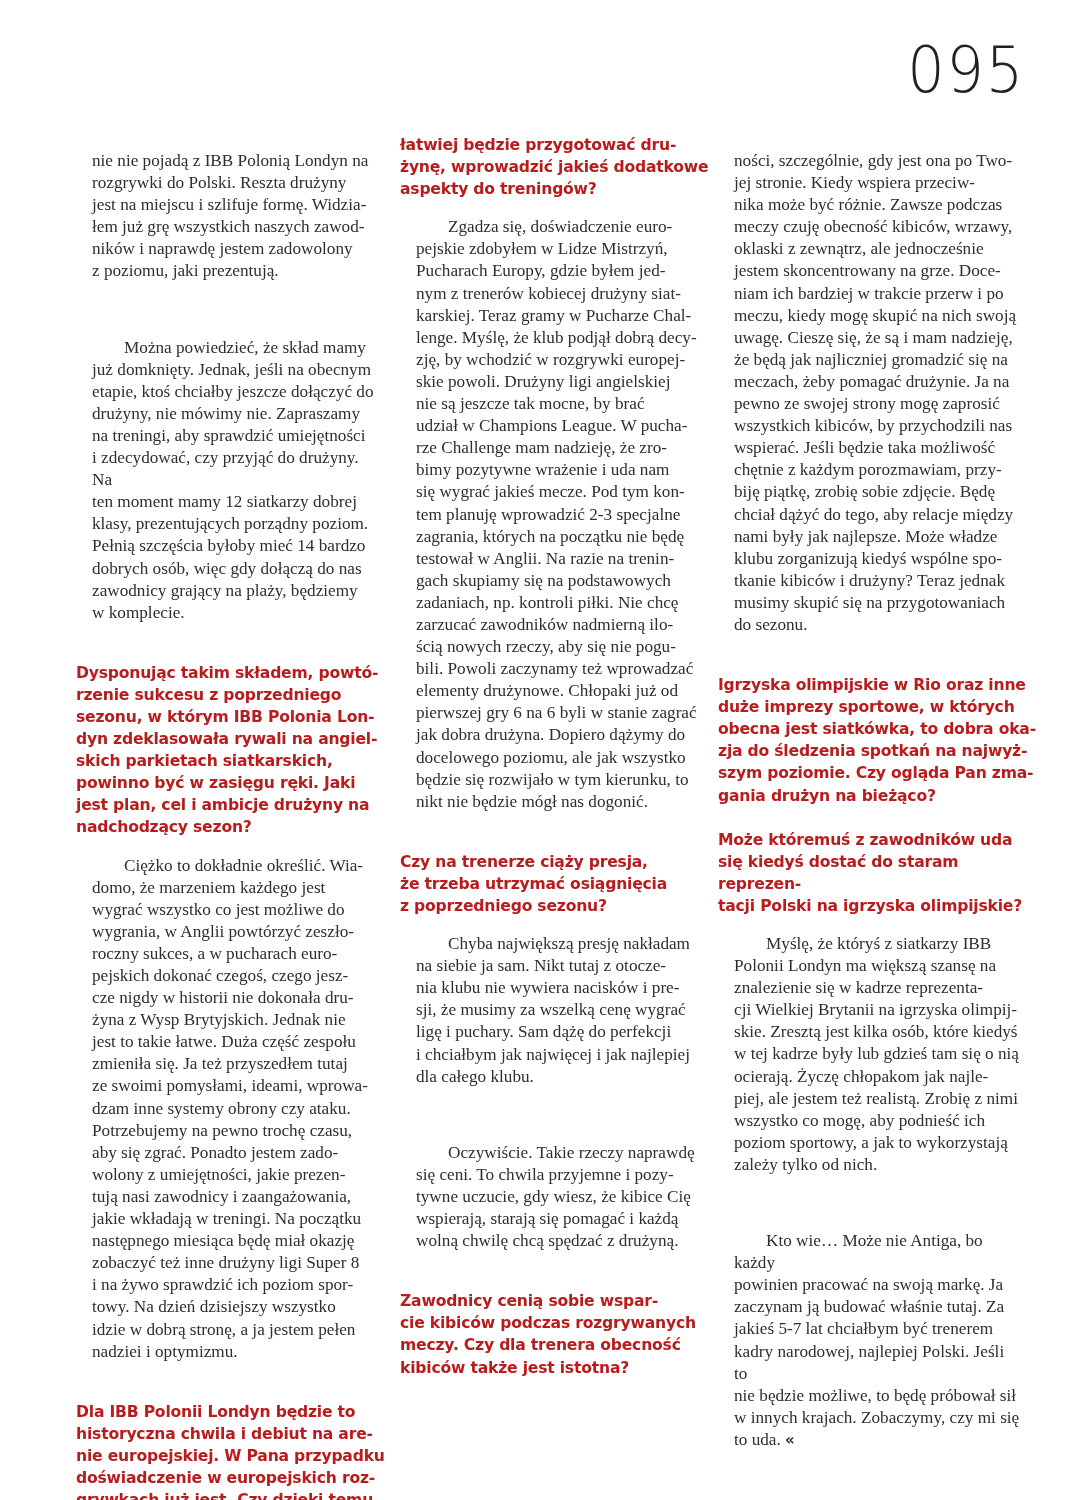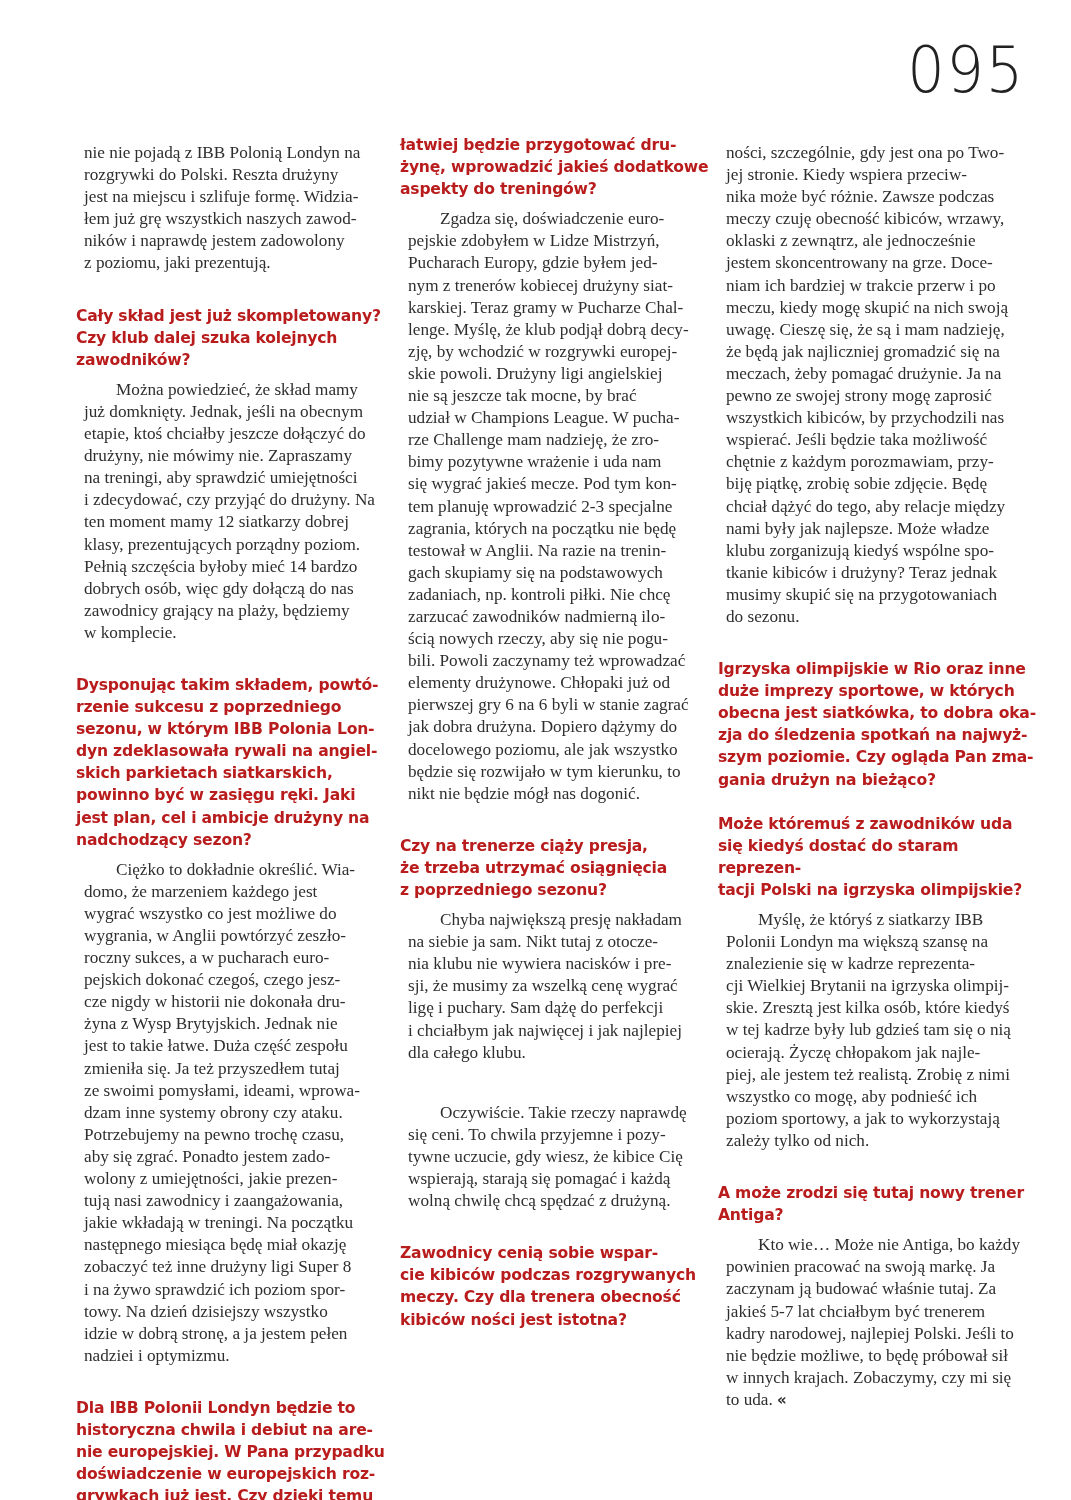--- a/index.html
+++ b/index.html
@@ -9,21 +9,21 @@
     font-family: "DejaVu Sans", sans-serif; font-weight: 200;
     font-size: 64px; letter-spacing: 2px; color: #222; line-height: 1;
     transform: scaleX(0.92); transform-origin: right top;
   }
   .col { position: absolute; top: 134px; width: 318px; }
   .col1 { left: 76px; }
   .col2 { left: 400px; }
   .col3 { left: 718px; }
   .para {
     font-family: "Liberation Serif", serif; font-size: 17.2px; line-height: 22.1px;
-    margin: 8px; white-space: pre-line; color: #2e2e2e;
+    margin: 16px; white-space: pre-line; color: #2e2e2e;
   }
   .q {
     font-family: "DejaVu Sans", sans-serif; font-weight: bold; font-size: 15.6px;
     line-height: 22.1px; margin: 0; white-space: pre-line; color: #b91c1c;
     letter-spacing: -0.2px;
   }
   .gap { height: 22px; }
   .ind { display: inline-block; width: 32px; }
   .endmark { font-family: "DejaVu Sans", sans-serif; font-weight: bold; font-size: 15px; }
 </style>
@@ -33,23 +33,20 @@
 <div class="page-number">095</div>
 
 <div class="col col1">
   <p class="para">nie nie pojadą z IBB Polonią Londyn na
 rozgrywki do Polski. Reszta drużyny
 jest na miejscu i szlifuje formę. Widzia-
 łem już grę wszystkich naszych zawod-
 ników i naprawdę jestem zadowolony
 z poziomu, jaki prezentują.</p>
   <div class="gap"></div>
-  <p class="q">Cały skład jest już skompletowany?
-Czy klub dalej szuka kolejnych
-zawodników?</p>
   <p class="para"><span class="ind"></span><span>Można powiedzieć, że skład mamy
 już domknięty. Jednak, jeśli na obecnym
 etapie, ktoś chciałby jeszcze dołączyć do
 drużyny, nie mówimy nie. Zapraszamy
 na treningi, aby sprawdzić umiejętności
 i zdecydować, czy przyjąć do drużyny. Na
 ten moment mamy 12 siatkarzy dobrej
 klasy, prezentujących porządny poziom.
 Pełnią szczęścia byłoby mieć 14 bardzo
 dobrych osób, więc gdy dołączą do nas
@@ -140,21 +137,21 @@
   <div class="gap"></div>
   <p class="para"><span class="ind"></span><span>Oczywiście. Takie rzeczy naprawdę
 się ceni. To chwila przyjemne i pozy-
 tywne uczucie, gdy wiesz, że kibice Cię
 wspierają, starają się pomagać i każdą
 wolną chwilę chcą spędzać z drużyną.</span></p>
   <div class="gap"></div>
   <p class="q">Zawodnicy cenią sobie wspar-
 cie kibiców podczas rozgrywanych
 meczy. Czy dla trenera obecność
-kibiców ności jest istotna?</p>
+kibiców także jest istotna?</p>
 </div>
 
 <div class="col col3">
   <p class="para">ności, szczególnie, gdy jest ona po Two-
 jej stronie. Kiedy wspiera przeciw-
 nika może być różnie. Zawsze podczas
 meczy czuję obecność kibiców, wrzawy,
 oklaski z zewnątrz, ale jednocześnie
 jestem skoncentrowany na grze. Doce-
 niam ich bardziej w trakcie przerw i po
@@ -189,22 +186,20 @@
 znalezienie się w kadrze reprezenta-
 cji Wielkiej Brytanii na igrzyska olimpij-
 skie. Zresztą jest kilka osób, które kiedyś
 w tej kadrze były lub gdzieś tam się o nią
 ocierają. Życzę chłopakom jak najle-
 piej, ale jestem też realistą. Zrobię z nimi
 wszystko co mogę, aby podnieść ich
 poziom sportowy, a jak to wykorzystają
 zależy tylko od nich.</span></p>
   <div class="gap"></div>
-  <p class="q">A może zrodzi się tutaj nowy trener
-Antiga?</p>
   <p class="para"><span class="ind"></span><span>Kto wie… Może nie Antiga, bo każdy
 powinien pracować na swoją markę. Ja
 zaczynam ją budować właśnie tutaj. Za
 jakieś 5-7 lat chciałbym być trenerem
 kadry narodowej, najlepiej Polski. Jeśli to
 nie będzie możliwe, to będę próbował sił
 w innych krajach. Zobaczymy, czy mi się
 to uda. </span><span class="endmark">«</span></p>
 </div>
 

